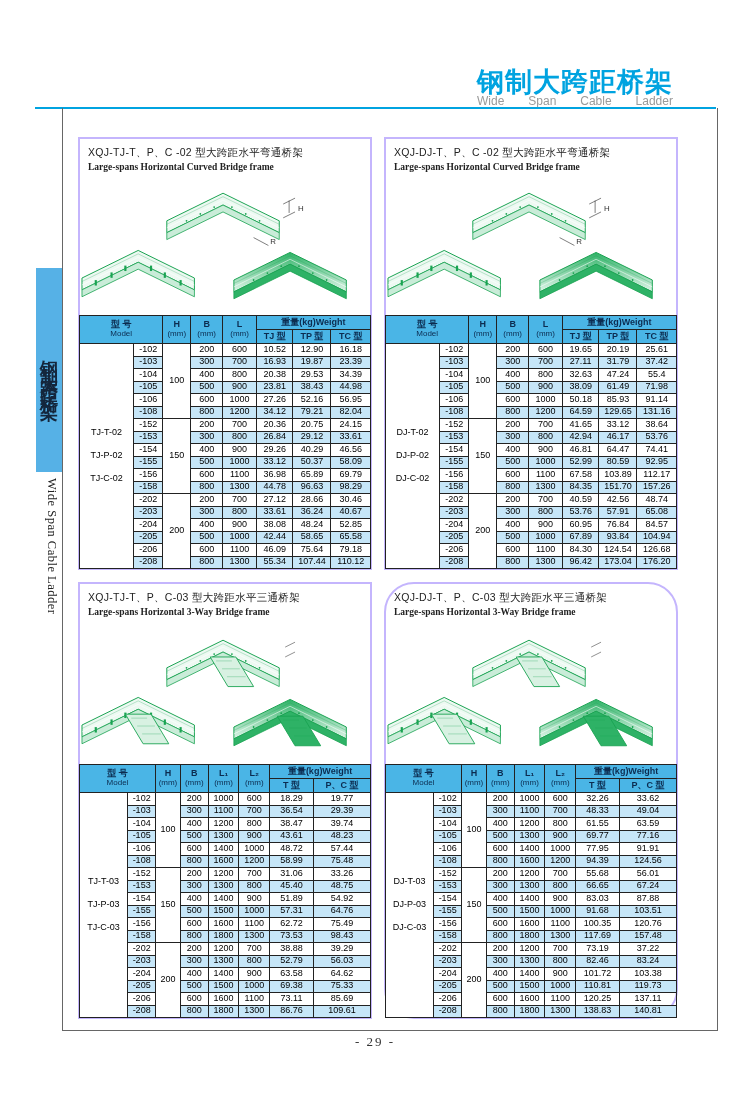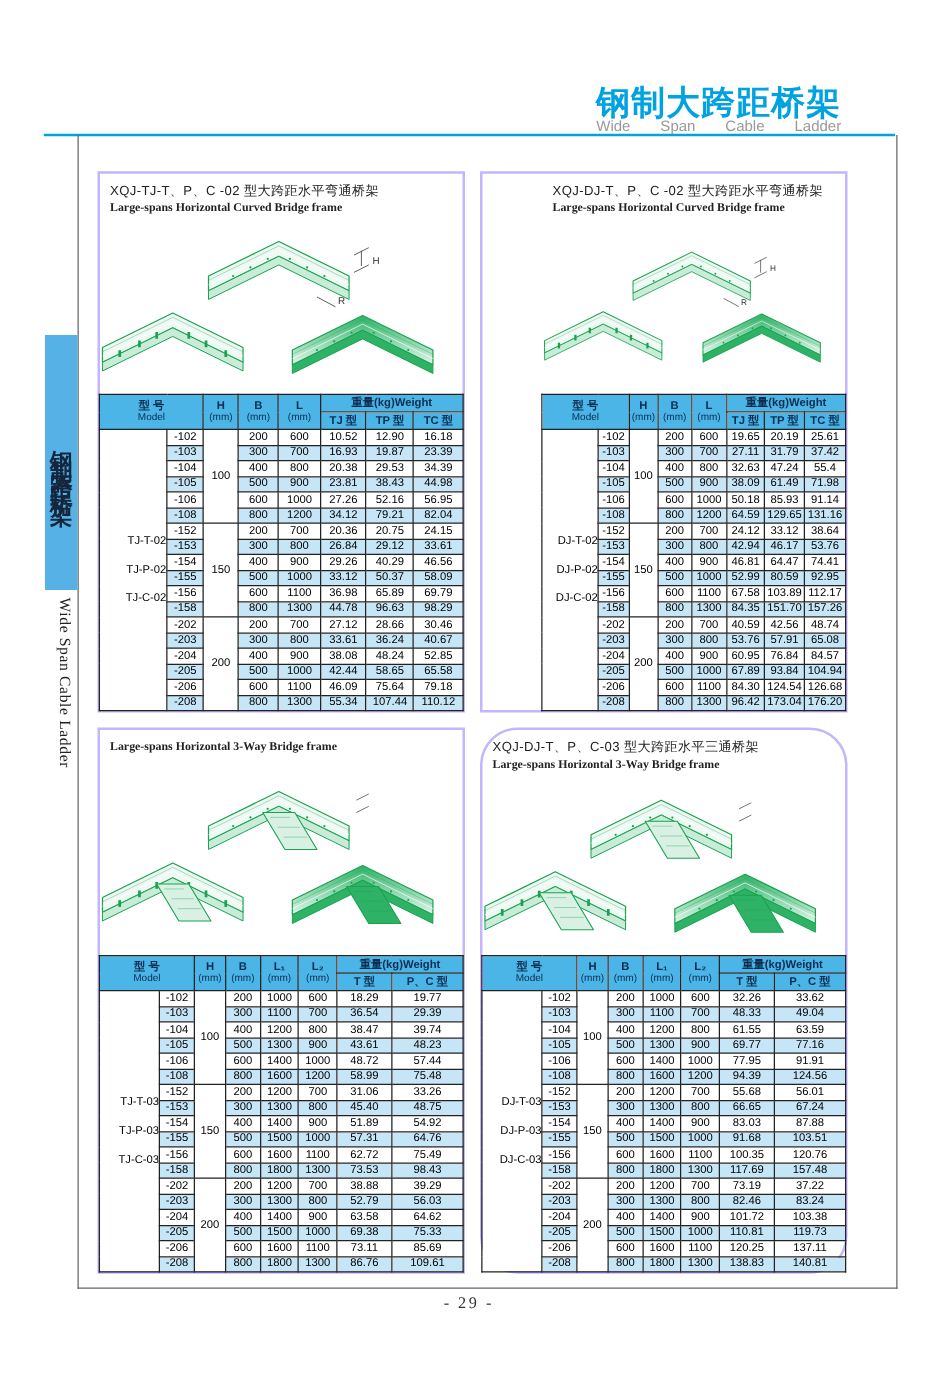--- a/index.html
+++ b/index.html
@@ -35,42 +35,42 @@
     writing-mode:vertical-rl;
     font-family:"Liberation Serif",serif;font-size:12.5px;color:#222;
     letter-spacing:0.5px;white-space:nowrap;
   }
   
   .panel{
     position:absolute;width:294px;border:2px solid #c4b5fd;background:#fff;
     display:flex;flex-direction:column;box-sizing:border-box;
   }
   .panel.p1{left:78px; top:137px; height:433px;}
-  .panel.p2{left:384px;top:137px; height:433px;padding-left:48px;}
+  .panel.p2{left:384px;top:137px; height:433px;}
   .panel.p3{left:78px; top:582px; height:437px;}
   .panel.p4{left:384px;top:582px; height:437px;border-radius:30px;}
   .titles{padding:7px 8px 2px 8px;}
   .t-cn{font-size:10.5px;color:#222;letter-spacing:0.3px;}
   .t-en{font-size:9.5px;font-weight:bold;color:#222;margin-top:2px;font-family:Liberation Serif, serif;}
   .art{flex:1;overflow:hidden;}
   .art svg{display:block;width:100%;height:100%;}
   
   table.ptable{
     border-collapse:collapse;table-layout:fixed;
     width:calc(100% + 2px);margin:0 -1px -1px -1px;
     font-size:9px;color:#000;
   }
   .ptable th,.ptable td{
     border:1px solid #222;text-align:center;vertical-align:middle;
     padding:0;line-height:1.1;height:11.5px;white-space:nowrap;overflow:hidden;
   }
   .ptable thead th{color:#0c2c50;font-weight:bold;height:13px;}
   .ptable .sub{font-weight:normal;font-size:8px;display:block;}
   .ptable tr.alt td.dcell,.ptable tr.alt td.mcell{background:#c6e6f8;}
-  .ptable td.labelcell{background:#fff;font-size:9px;text-align:right;}
+  .ptable td.labelcell{background:#fff;font-size:9px;}
   .labelcell .lbl{display:block;}
   .labelcell .lbl + .lbl{margin-top:13px;}
   .ptable td.hcell{background:#fff;}
   
   .footer{
     position:absolute;top:1034px;left:0;width:750px;text-align:center;
     font-family:"Liberation Serif",serif;font-size:13px;color:#333;letter-spacing:2px;
   }
 </style>
 </head>
@@ -492,21 +492,21 @@
             <td class="dcell">1200</td>
             <td class="dcell">64.59</td>
             <td class="dcell">129.65</td>
             <td class="dcell">131.16</td>
           </tr>
           <tr>
             <td class="mcell">-152</td>
             <td class="hcell" rowspan="6">150</td>
             <td class="dcell">200</td>
             <td class="dcell">700</td>
-            <td class="dcell">24.12</td>
+            <td class="dcell">41.65</td>
             <td class="dcell">33.12</td>
             <td class="dcell">38.64</td>
           </tr>
           <tr class="alt">
             <td class="mcell">-153</td>
             <td class="dcell">300</td>
             <td class="dcell">800</td>
             <td class="dcell">42.94</td>
             <td class="dcell">46.17</td>
             <td class="dcell">53.76</td>
@@ -590,20 +590,21 @@
             <td class="dcell">1300</td>
             <td class="dcell">96.42</td>
             <td class="dcell">173.04</td>
             <td class="dcell">176.20</td>
           </tr>
         </tbody>
       </table>
     </div>
     <div class="panel p3">
       <div class="titles">
+        <div class="t-cn">XQJ-TJ-T、P、C-03 型大跨距水平三通桥架</div>
         <div class="t-en">Large-spans Horizontal 3-Way Bridge frame</div>
       </div>
       <div class="art">
         <svg viewBox="0 0 294 118" preserveAspectRatio="xMidYMid meet">
           <defs></defs>
           <g transform="translate(88,2)">
     <path d="M0,33 L57,5 L114,33 L114,45 L57,17 L0,45 Z" fill="#edf9f2" stroke="#19a351" stroke-width="1" stroke-linejoin="round"></path>
     <path d="M0,45 L57,17 L114,45 L114,52 L57,24 L0,52 Z" fill="#c9ecd8" stroke="#19a351" stroke-width="0.8" stroke-linejoin="round"></path>
     <path d="M0,36.5 L57,8.5 L114,36.5" fill="none" stroke="#19a351" stroke-width="0.5" opacity="0.55"></path>
     <path d="M0,40 L57,12 L114,40" fill="none" stroke="#ffffff" stroke-width="0.7" opacity="0.8"></path>

